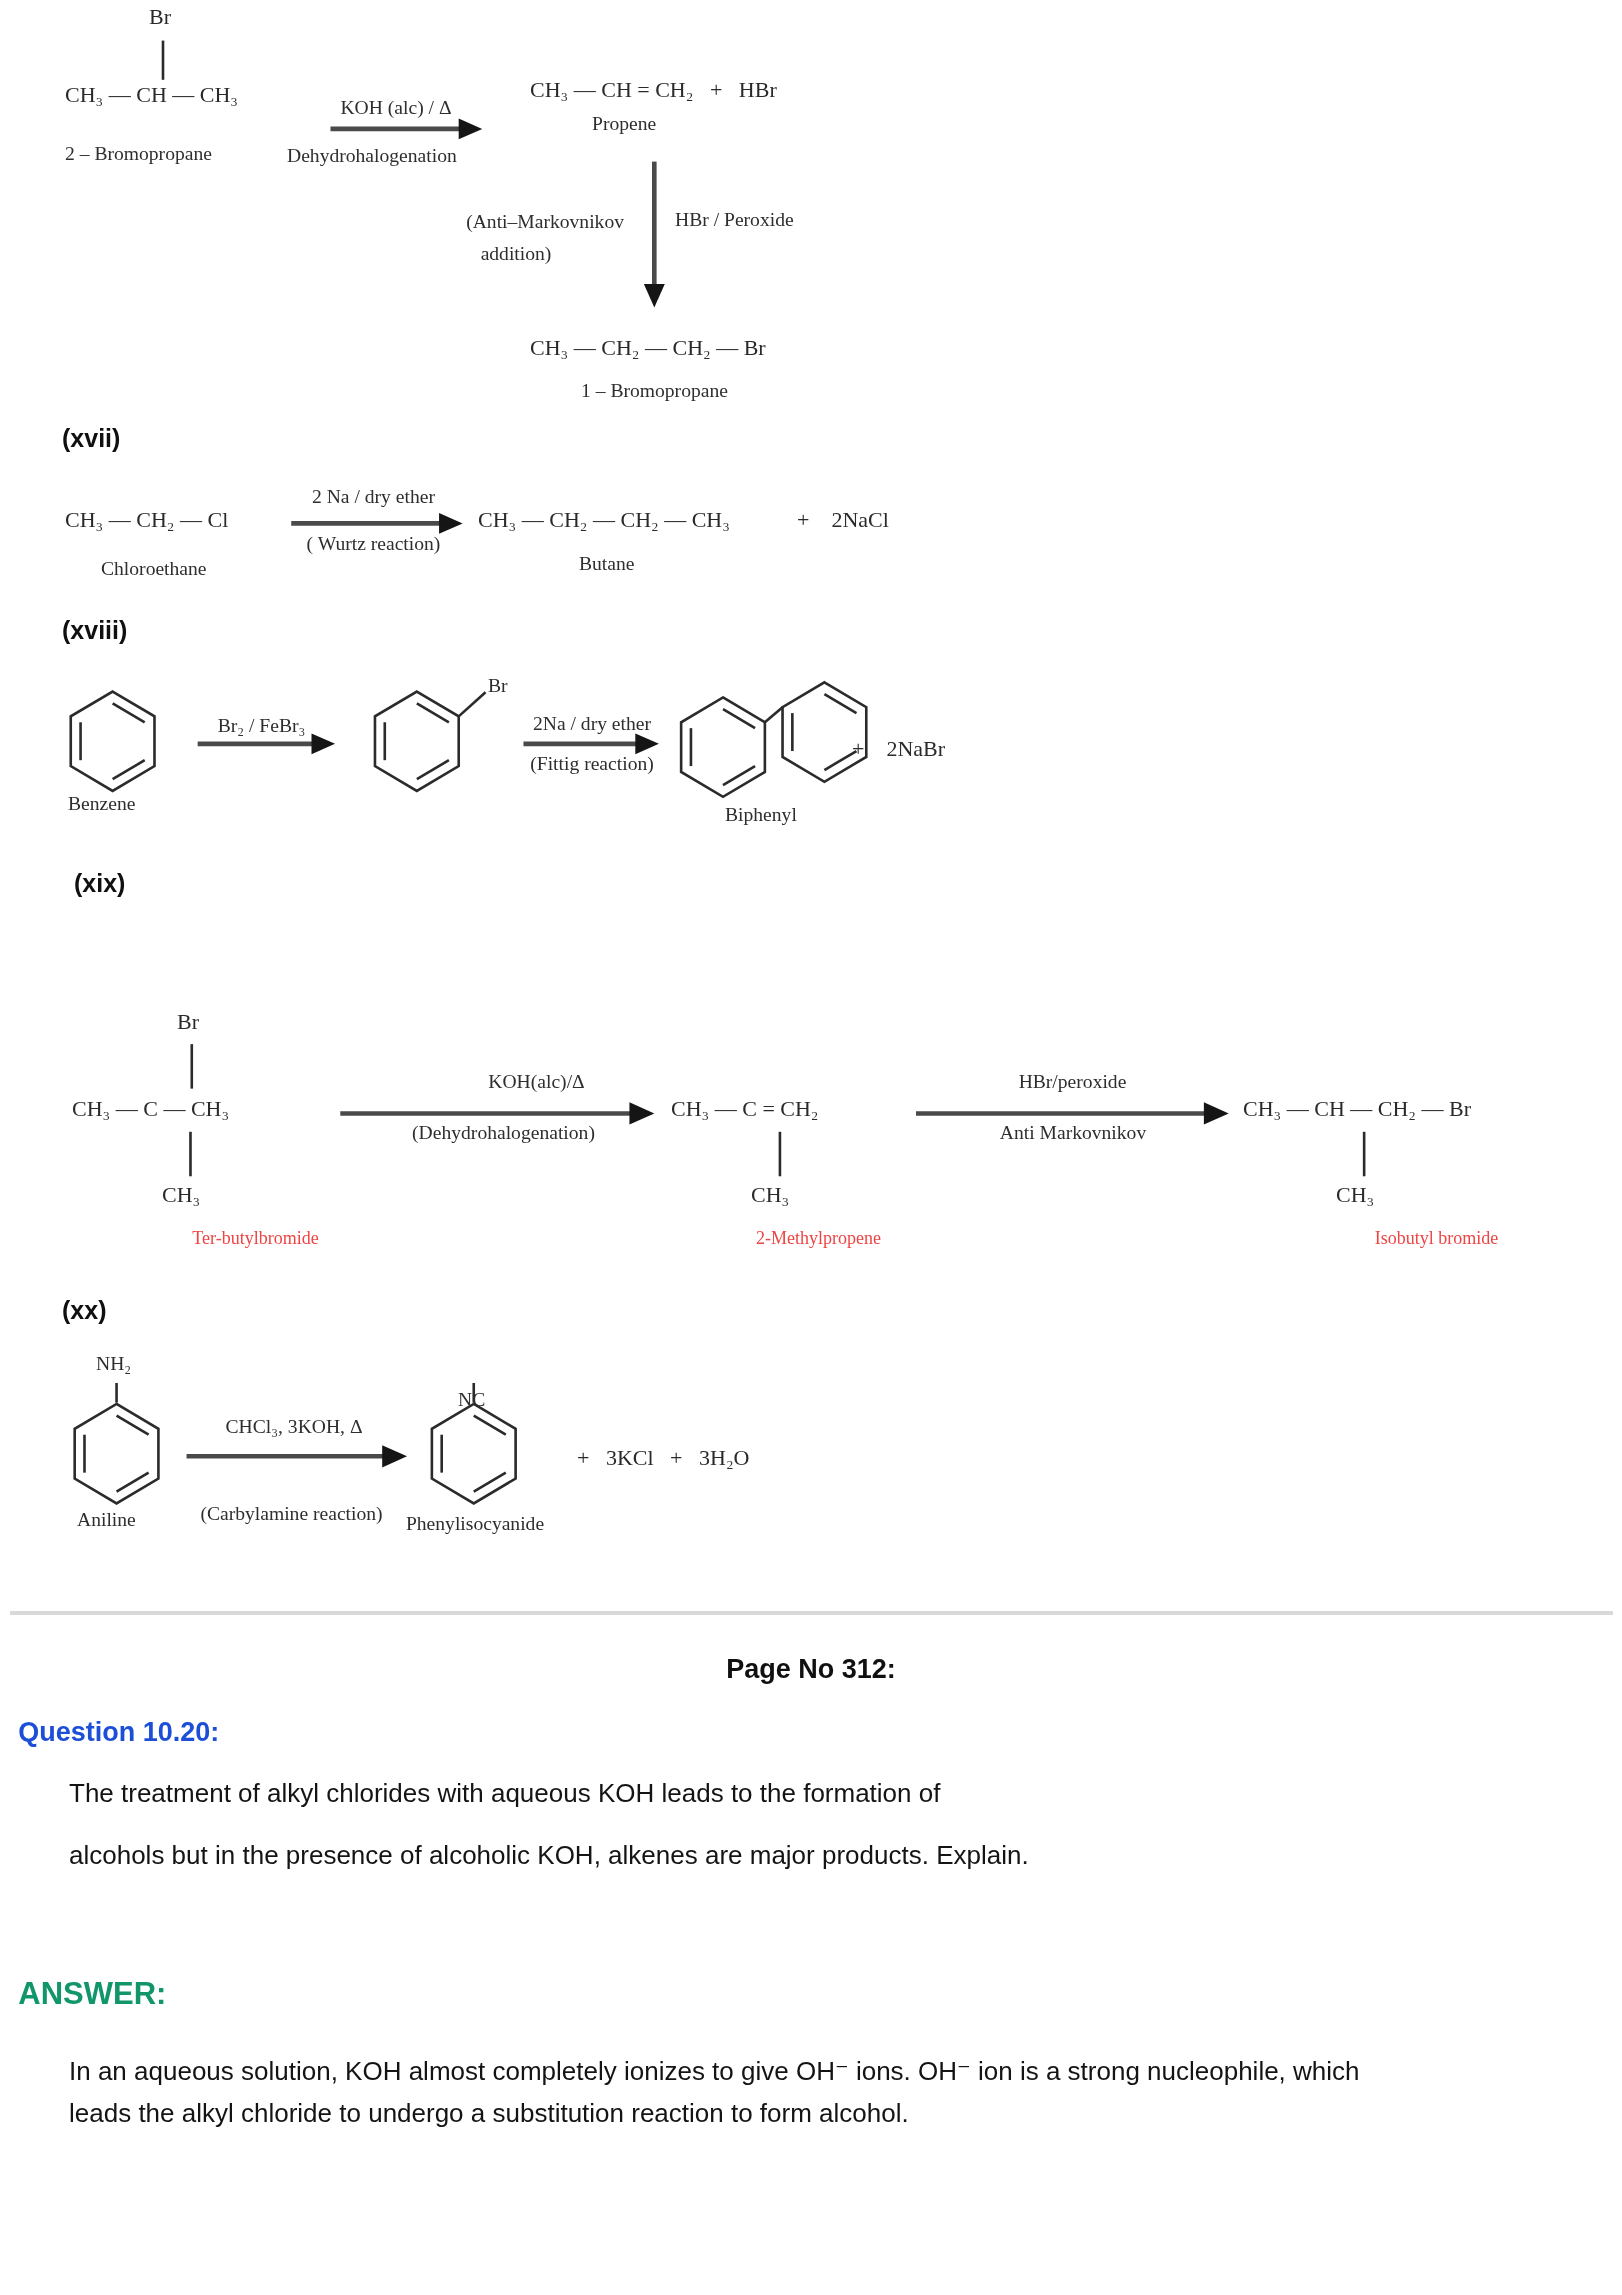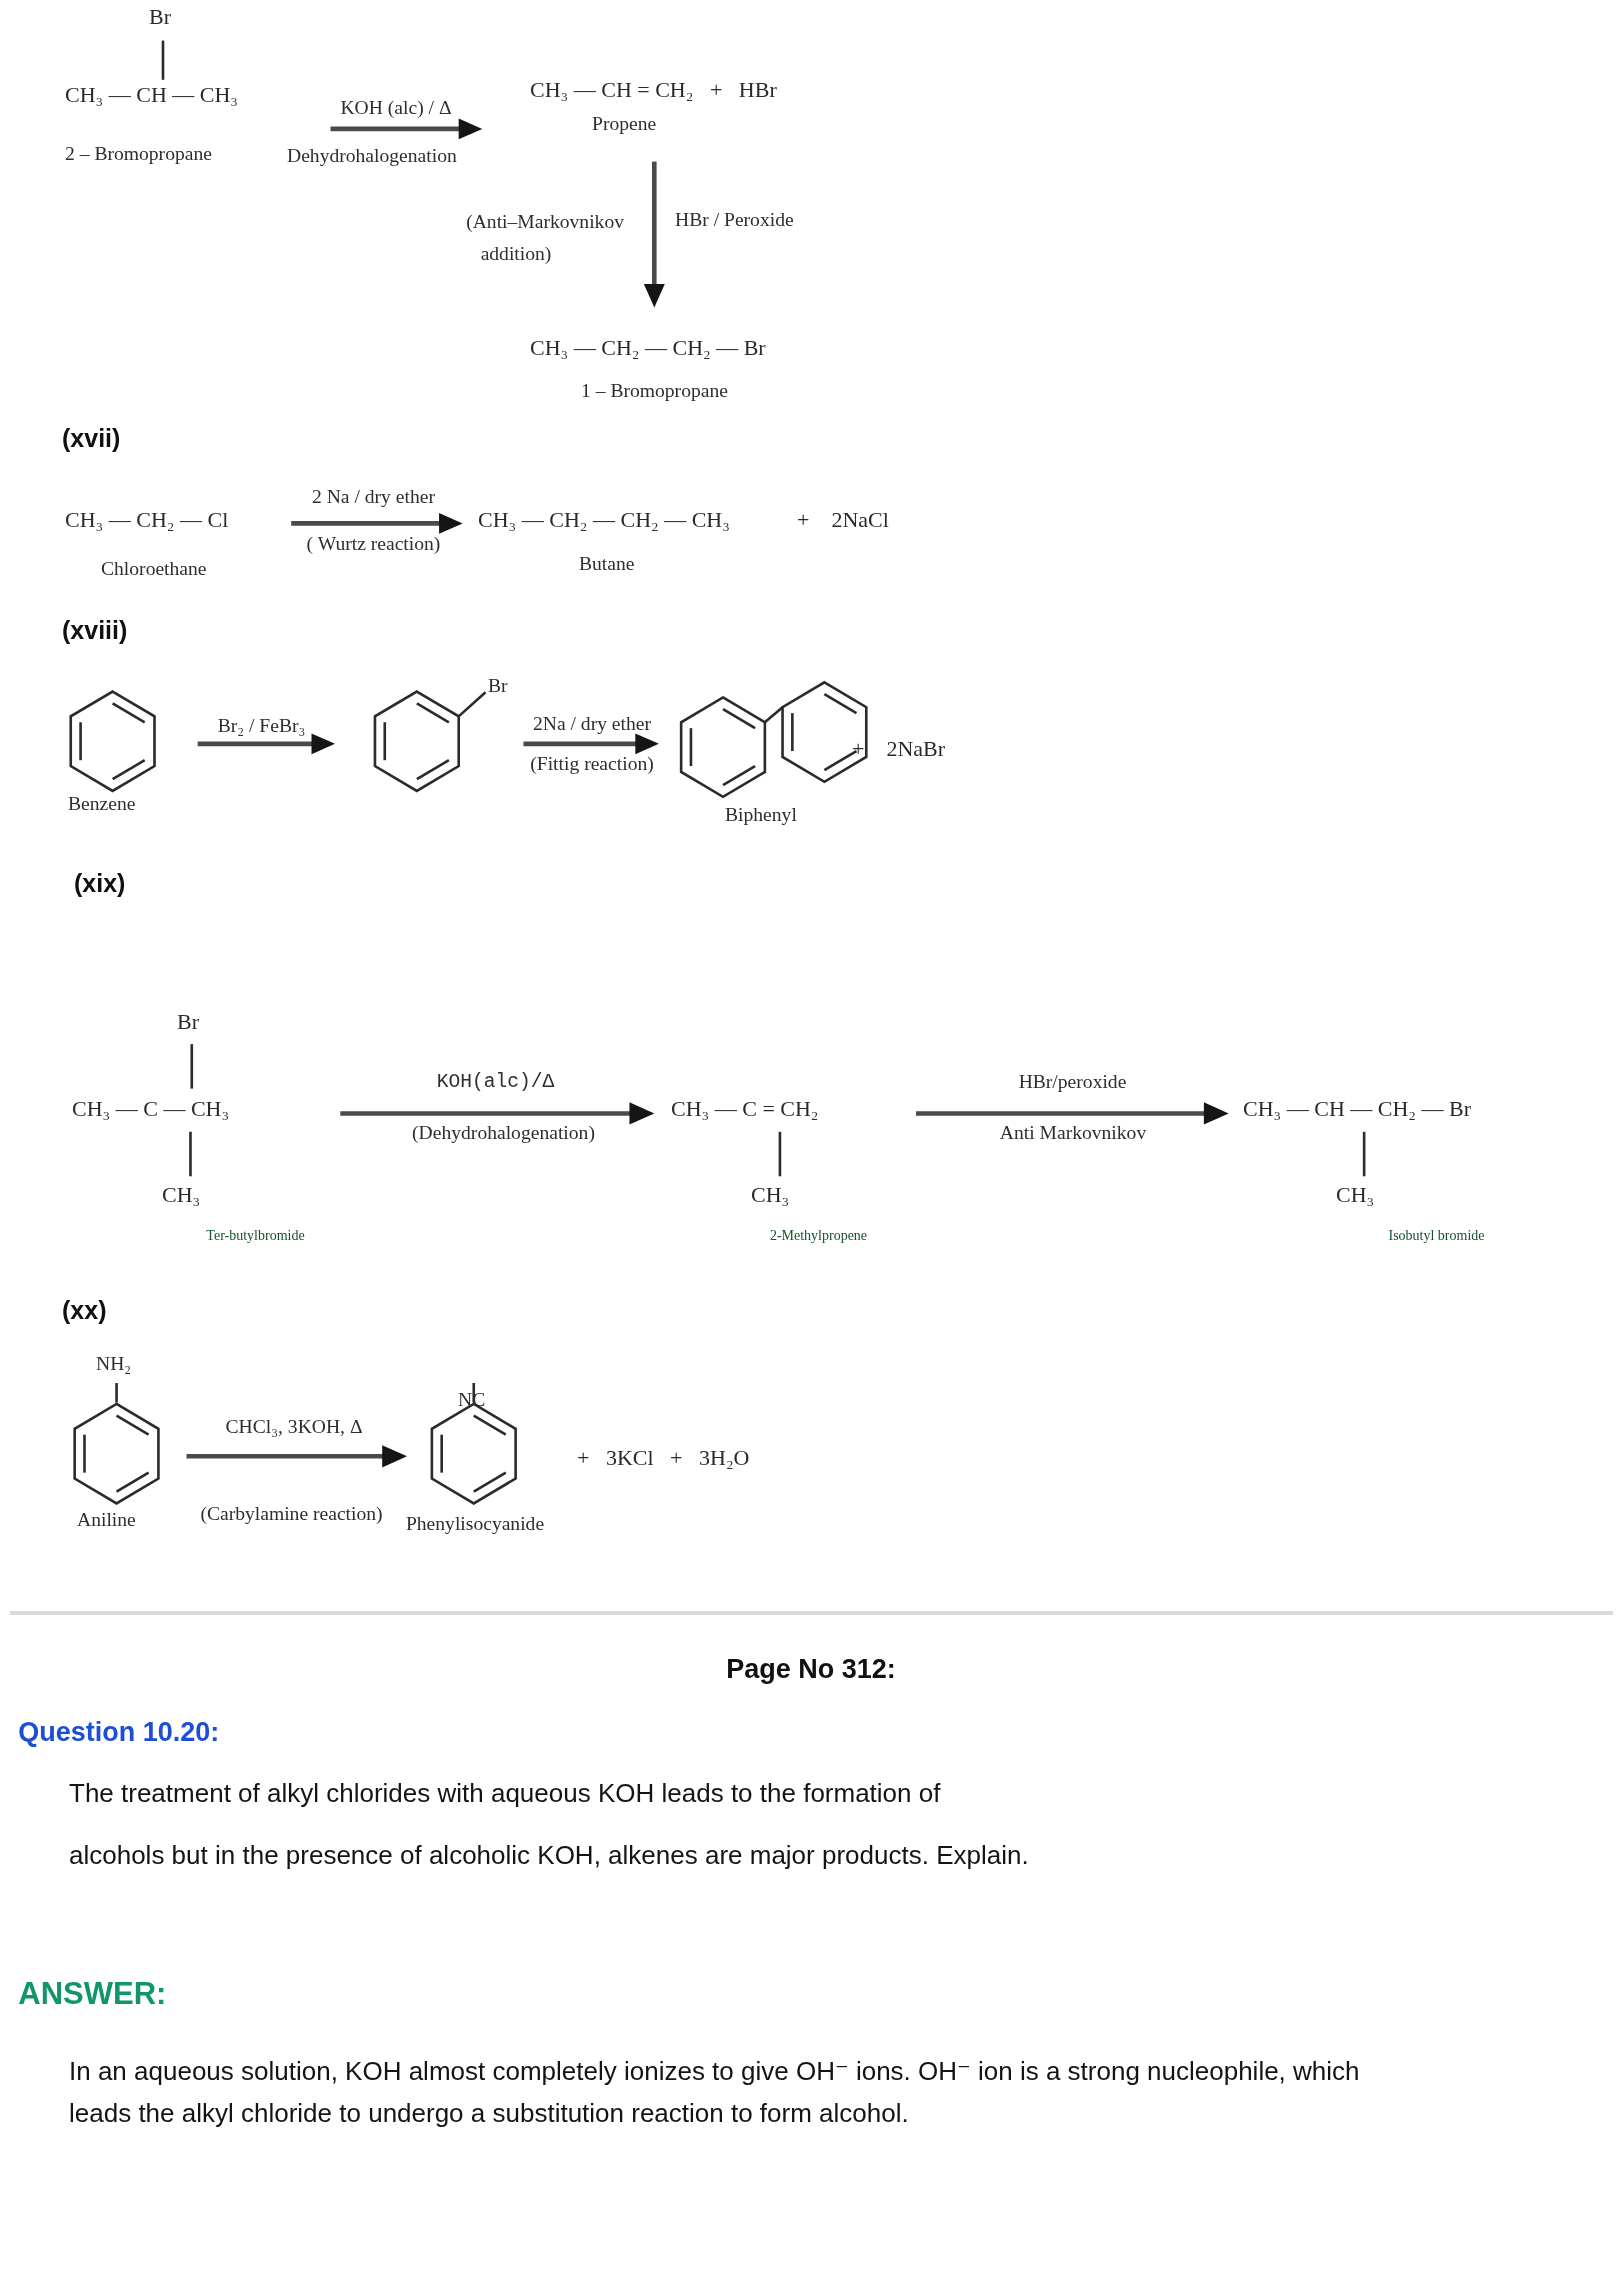--- a/index.html
+++ b/index.html
@@ -3,21 +3,21 @@
 <meta charset="utf-8">
 <style>
   html,body { margin:0; padding:0; background:#ffffff; }
   .page {
     position:relative; width:1622px; height:2295px; background:#ffffff;
     font-family:"Liberation Serif","DejaVu Serif",serif; color:#242424; overflow:hidden;
   }
   .t { position:absolute; white-space:pre; line-height:1.15; }
   .f    { font-size:22px; color:#2a2a2a; }
   .lab  { font-size:19.6px; color:#2e2e2e; }
-  .name34 { font-size:14px; color:#14532d; }
+  .name34 { font-size:18px; color:#ef4444; }
   .center { text-align:center; }
   .right  { text-align:right; }
   .sans { font-family:"Liberation Sans","DejaVu Sans",sans-serif; }
   .sec  { font-family:"Liberation Sans","DejaVu Sans",sans-serif; font-weight:bold; font-size:25px; color:#101010; }
   .pageno { font-size:27px; font-weight:bold; color:#101010; width:1622px; text-align:center; }
   .qhead  { font-size:27px; font-weight:bold; color:#1d4ed8; }
   .bodytext { font-size:26px; color:#141414; }
   .anshead { font-size:31px; font-weight:bold; color:var(--answer-color,#10966a); }
   .divider { position:absolute; background:#d9d9d9; }
   svg.gfx { position:absolute; left:0; top:0; }
@@ -153,21 +153,21 @@
   <div class="t lab center" style="left:510px; top:713px; width:164px;">2Na / dry ether</div>
   <div class="t lab center" style="left:510px; top:753px; width:164px;">(Fittig reaction)</div>
   <div class="t lab" style="left:725px; top:804px;">Biphenyl</div>
   <div class="t f" style="left:852px; top:736px;">+    2NaBr</div>
 
   <div class="t sec" style="left:62px;  top:869px;margin-left:12px;">(xix)</div>
   <div class="t f" style="left:177px; top:1009px;">Br</div>
   <div class="t f" style="left:72px; top:1096px;">CH₃ — C — CH₃</div>
   <div class="t f" style="left:162px; top:1182px;">CH₃</div>
   <div class="t name34 center" style="left:92px; top:1228px; width:327px;">Ter-butylbromide</div>
-  <div class="t lab center" style="left:371px; top:1071px; width:249px;font-family:Liberation Mono, monospace;">KOH(alc)/Δ</div>
+  <div class="t lab center" style="left:412px; top:1071px; width:249px;">KOH(alc)/Δ</div>
   <div class="t lab center" style="left:353px; top:1122px; width:301px;">(Dehydrohalogenation)</div>
   <div class="t f" style="left:671px; top:1096px;">CH₃ — C = CH₂</div>
   <div class="t f" style="left:751px; top:1182px;">CH₃</div>
   <div class="t name34 center" style="left:681px; top:1228px; width:275px;">2-Methylpropene</div>
   <div class="t lab center" style="left:968px; top:1071px; width:209px;">HBr/peroxide</div>
   <div class="t lab center" style="left:962px; top:1122px; width:222px;">Anti Markovnikov</div>
   <div class="t f" style="left:1243px; top:1096px;">CH₃ — CH — CH₂ — Br</div>
   <div class="t f" style="left:1336px; top:1182px;">CH₃</div>
   <div class="t name34 center" style="left:1296px; top:1228px; width:281px;">Isobutyl bromide</div>
 

